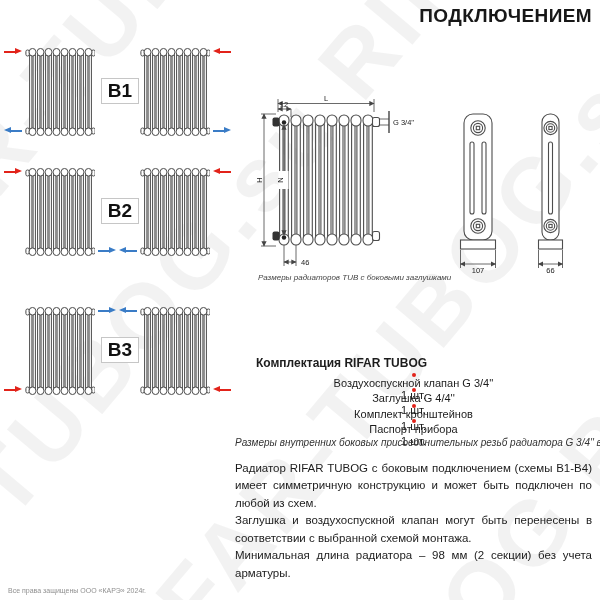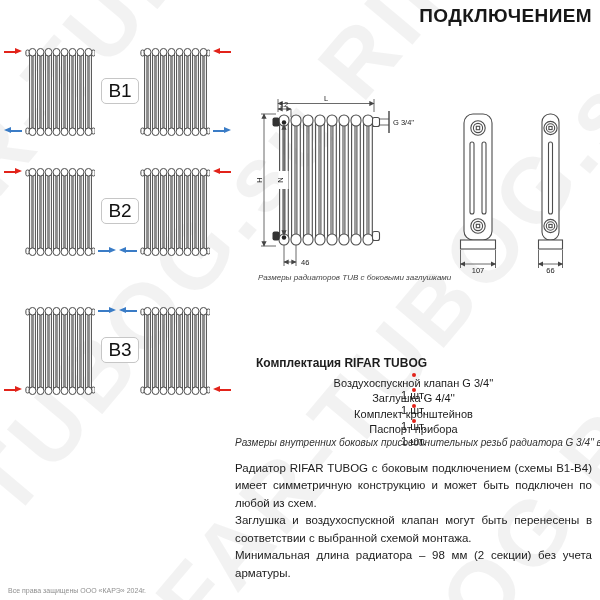--- a/index.html
+++ b/index.html
@@ -19,23 +19,23 @@
   
   .title{position:absolute;top:6px;right:8px;text-align:right;font-weight:800;
          font-size:19px;line-height:1.1;letter-spacing:.4px;color:#171717;}
   .title span{display:block;}
 
   
   .scheme-row{position:absolute;left:0;width:235px;height:92px;}
   .rad-wrap{position:absolute;top:0;width:70px;height:90px;}
   .rad-wrap.left{left:25px;} .rad-wrap.right{left:140px;}
   .scheme-label{position:absolute;left:101px;top:31px;width:36px;height:24px;
-      border:1.5px solid #c6c6c6;border-radius:5px;background:#fff;
+      border:1.5px solid #c6c6c6;border-radius:0;background:#fff;
       display:flex;align-items:center;justify-content:center;
-      font-size:19px;font-weight:400;color:#111;}
+      font-size:19px;font-weight:700;color:#111;}
   .ln{fill:#fff;stroke:#4a4a4a;stroke-width:1;}
   .lnb{fill:#fff;stroke:var(--line);stroke-width:1.1;}
 
   
   .arrow{position:absolute;width:18px;height:8px;}
   .arrow.red{color:var(--red);} .arrow.blue{color:var(--blue);}
   .arrow::before{content:"";position:absolute;top:3.1px;height:1.9px;background:currentColor;left:0;right:0;}
   .arrow.dir-right::before{right:5px;}
   .arrow.dir-left::before{left:5px;}
   .arrow::after{content:"";position:absolute;top:0.2px;width:0;height:0;

